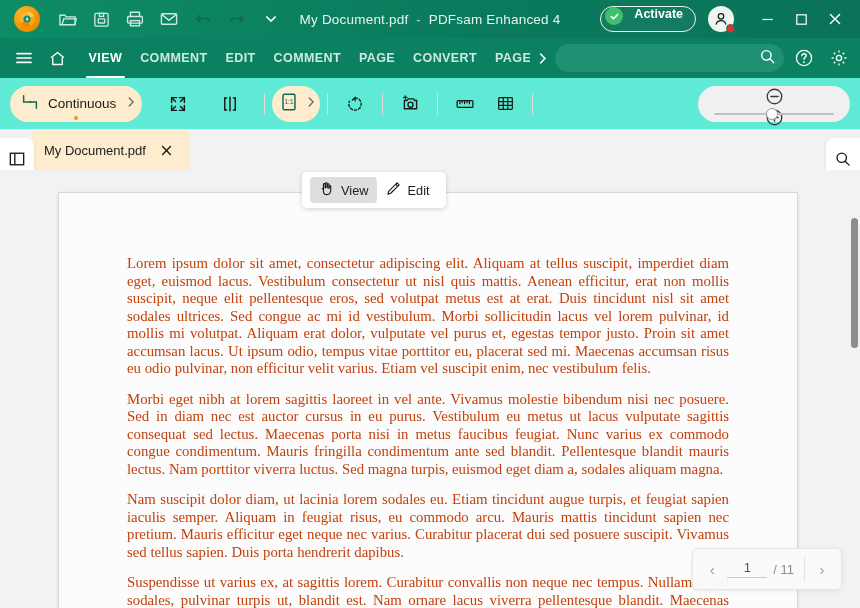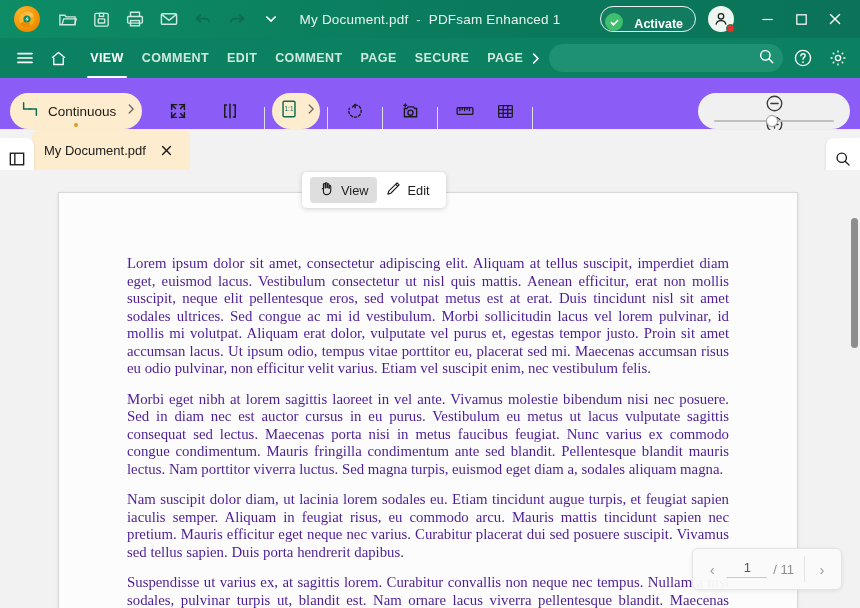--- a/index.html
+++ b/index.html
@@ -36,21 +36,21 @@
   }
   .title-center {
     position:absolute; left:0; right:0; top:0; height:38px;
     display:flex; align-items:center; justify-content:center;
     pointer-events:none;
   }
   .title-center .grp { display:flex; align-items:center; gap:8px; }
   .title-dash { color:#bfe0d4; font-size:13px; }
   .spacer { flex: 1 1 auto; }
   .activate-btn {
-    display:flex; align-items:flex-end; gap:11px;
+    display:flex; align-items:flex-start; gap:11px;
     border:1px solid #eaf6f1; border-radius: 16px;
     height: 26px; padding: 0 12px 0 4px; margin-right: 12px;
     color:#ffffff; font-size:12.5px; font-weight:bold; cursor:pointer;
     background: rgba(255,255,255,0.04);
   }
   .check-circle {
     width:18px; height:18px; border-radius:50%; background:#3fbf6d;
     display:flex; align-items:center; justify-content:center; flex:none;
   }
   .avatar-wrap { position:relative; width:26px; height:26px; margin-right:16px; cursor:pointer; flex:none; }
@@ -93,21 +93,21 @@
   .search-box input {
     flex:1; background:transparent; border:none; outline:none;
     color:#ffffff; font-size:12.5px; font-family:"Liberation Sans", sans-serif;
   }
   .search-box input::placeholder { color:#b5ded0; }
   .mb-right-ico { width:32px; height:32px; display:flex; align-items:center; justify-content:center; cursor:pointer; margin-left:4px;}
 
   
   .toolbar {
     position:absolute; top:78px; left:0; width:860px; height:52px;
-    background:#8b5cf6; display:flex; align-items:flex-end; padding:0 10px;
+    background:#5eead4; display:flex; align-items:center; padding:0 10px;
     border-bottom:1px solid #ececec;
   }
   .pill {
     display:flex; align-items:center; height:36px; border-radius:18px;
     background:#fdeccd; padding:0 4px 0 10px; cursor:pointer; position:relative;
   }
   .pill .lbl { font-size:13.5px; color:#1a1a1a; margin:0 8px 0 8px; }
   .pill .dot { position:absolute; left:50%; transform:translateX(-50%); bottom:2px; width:4px; height:4px; border-radius:50%; background:#e09b1f;}
   .tool-ico {
     width:40px; height:36px; display:flex; align-items:center; justify-content:center;
@@ -164,21 +164,21 @@
     background:#f2f2f2; overflow:hidden;
   }
   .page {
     position:absolute; left:58px; top:22px; width:740px; height:960px;
     background:#fcfcfc; border:1px solid #d8d8d8;
     box-shadow:0 1px 3px rgba(0,0,0,0.10);
   }
   .page-inner { padding:62px 68px 0 68px; }
   .page p {
     font-family:"Liberation Serif", serif;
-    font-size:14.8px; line-height:17.5px; color:#4c1d95;
+    font-size:14.8px; line-height:17.5px; color:#c2410c;
     text-align:justify; margin-bottom:13px;
   }
 
   
   .mode-bar {
     position:absolute; left:302px; top:2px; height:36px;
     background:#ffffff; border-radius:5px; box-shadow:0 1px 5px rgba(0,0,0,0.18);
     display:flex; align-items:center; padding:0 8px; z-index:6;
   }
   .mode-item {
@@ -273,21 +273,21 @@
     <div class="tb-icon">
       <svg width="18" height="18" viewBox="0 0 20 20" fill="none" stroke="#ffffff" stroke-width="1.9" stroke-linecap="round">
         <path d="M5.4 7.8 10 12.4 14.6 7.8"></path>
       </svg>
     </div>
 
     <div class="title-center">
       <div class="grp">
         <span class="title-text">My Document.pdf</span>
         <span class="title-dash">-</span>
-        <span class="title-text">PDFsam Enhanced 1</span>
+        <span class="title-text">PDFsam Enhanced 4</span>
       </div>
     </div>
 
     <div class="spacer"></div>
 
     <div class="activate-btn">
       <span class="check-circle">
         <svg width="11" height="11" viewBox="0 0 12 12" fill="none" stroke="#ffffff" stroke-width="1.8" stroke-linecap="round" stroke-linejoin="round">
           <path d="M2.6 6.2 4.9 8.5 9.4 3.8"></path>
         </svg>
@@ -344,21 +344,21 @@
     <div class="menu-tab">
         <span>EDIT</span>
       </div>
     <div class="menu-tab">
         <span>COMMENT</span>
       </div>
     <div class="menu-tab">
         <span>PAGE</span>
       </div>
     <div class="menu-tab">
-        <span>SECURE</span>
+        <span>CONVERT</span>
       </div>
     <div class="menu-tab clipped">
         <span>PAGE</span>
       </div>
     <div class="menu-chev">
       <svg width="15" height="15" viewBox="0 0 16 16" fill="none" stroke="#ffffff" stroke-width="1.7" stroke-linecap="round">
           <path d="M6 3.2 10.6 8 6 12.8"></path>
         </svg>
     </div>
 

